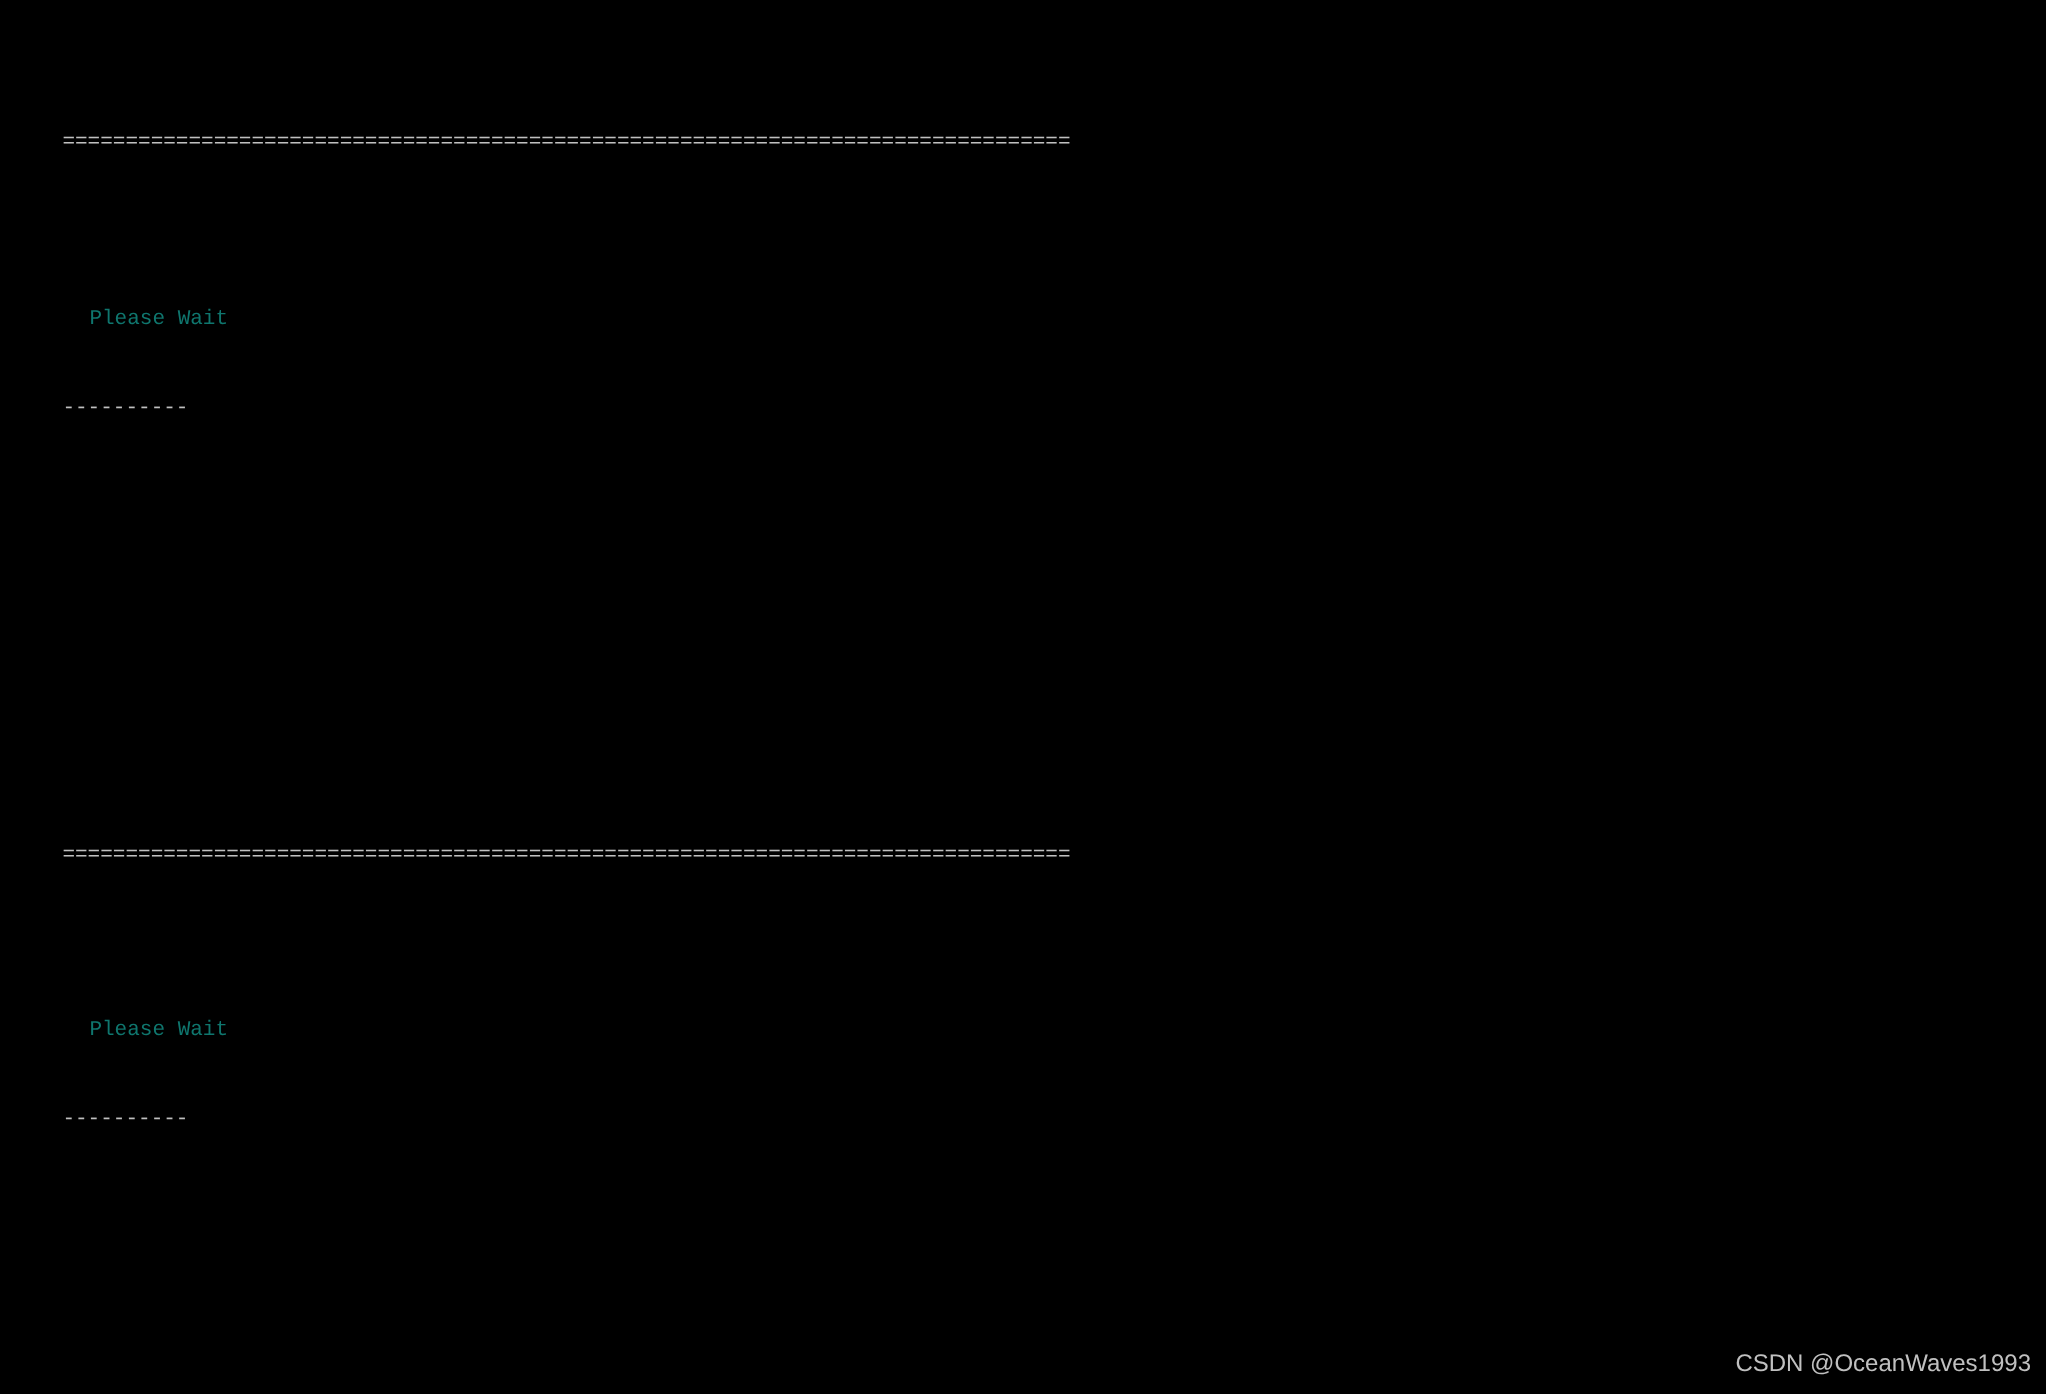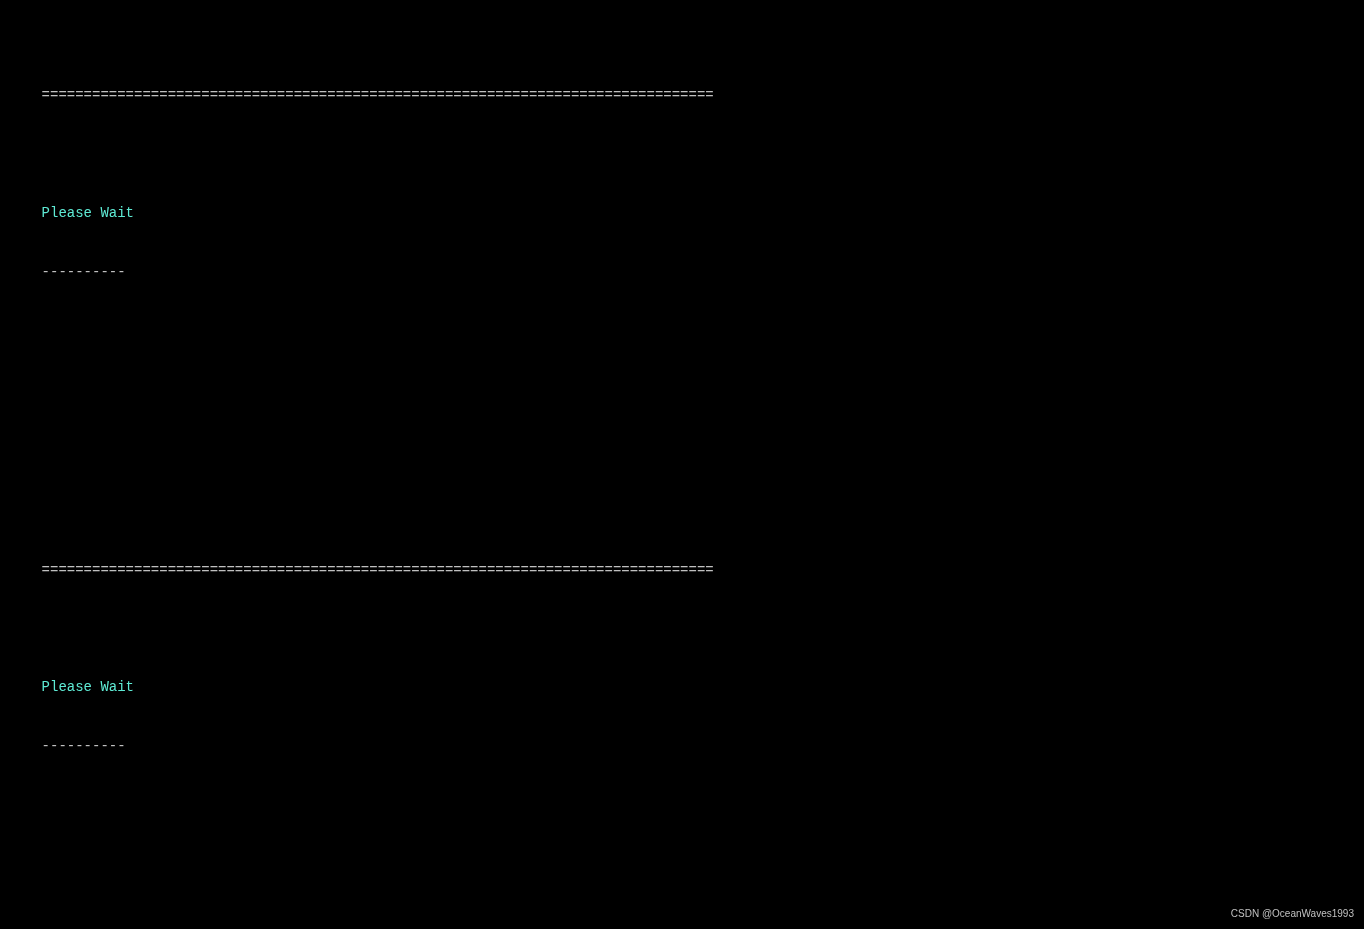--- a/index.html
+++ b/index.html
@@ -27,34 +27,35 @@
 
     .section {
       margin-bottom: 4px;
     }
 
     .separator {
       color: #c0c0c0;
     }
 
     .please-wait {
-      color: #5eead4;
+      color: #0f766e;
+      margin-left: 18px;
     }
 
     .dashes {
       color: #c0c0c0;
     }
 
     .watermark {
       position: fixed;
       bottom: 10px;
       right: 10px;
       color: #c0c0c0;
       font-family: Arial, sans-serif;
-      font-size: 10px;
+      font-size: 16px;
       margin-left: 14px;
     }
 
     .blank-line {
       height: 1.4em;
       display: block;
     }
   </style>
 </head>
 <body>

